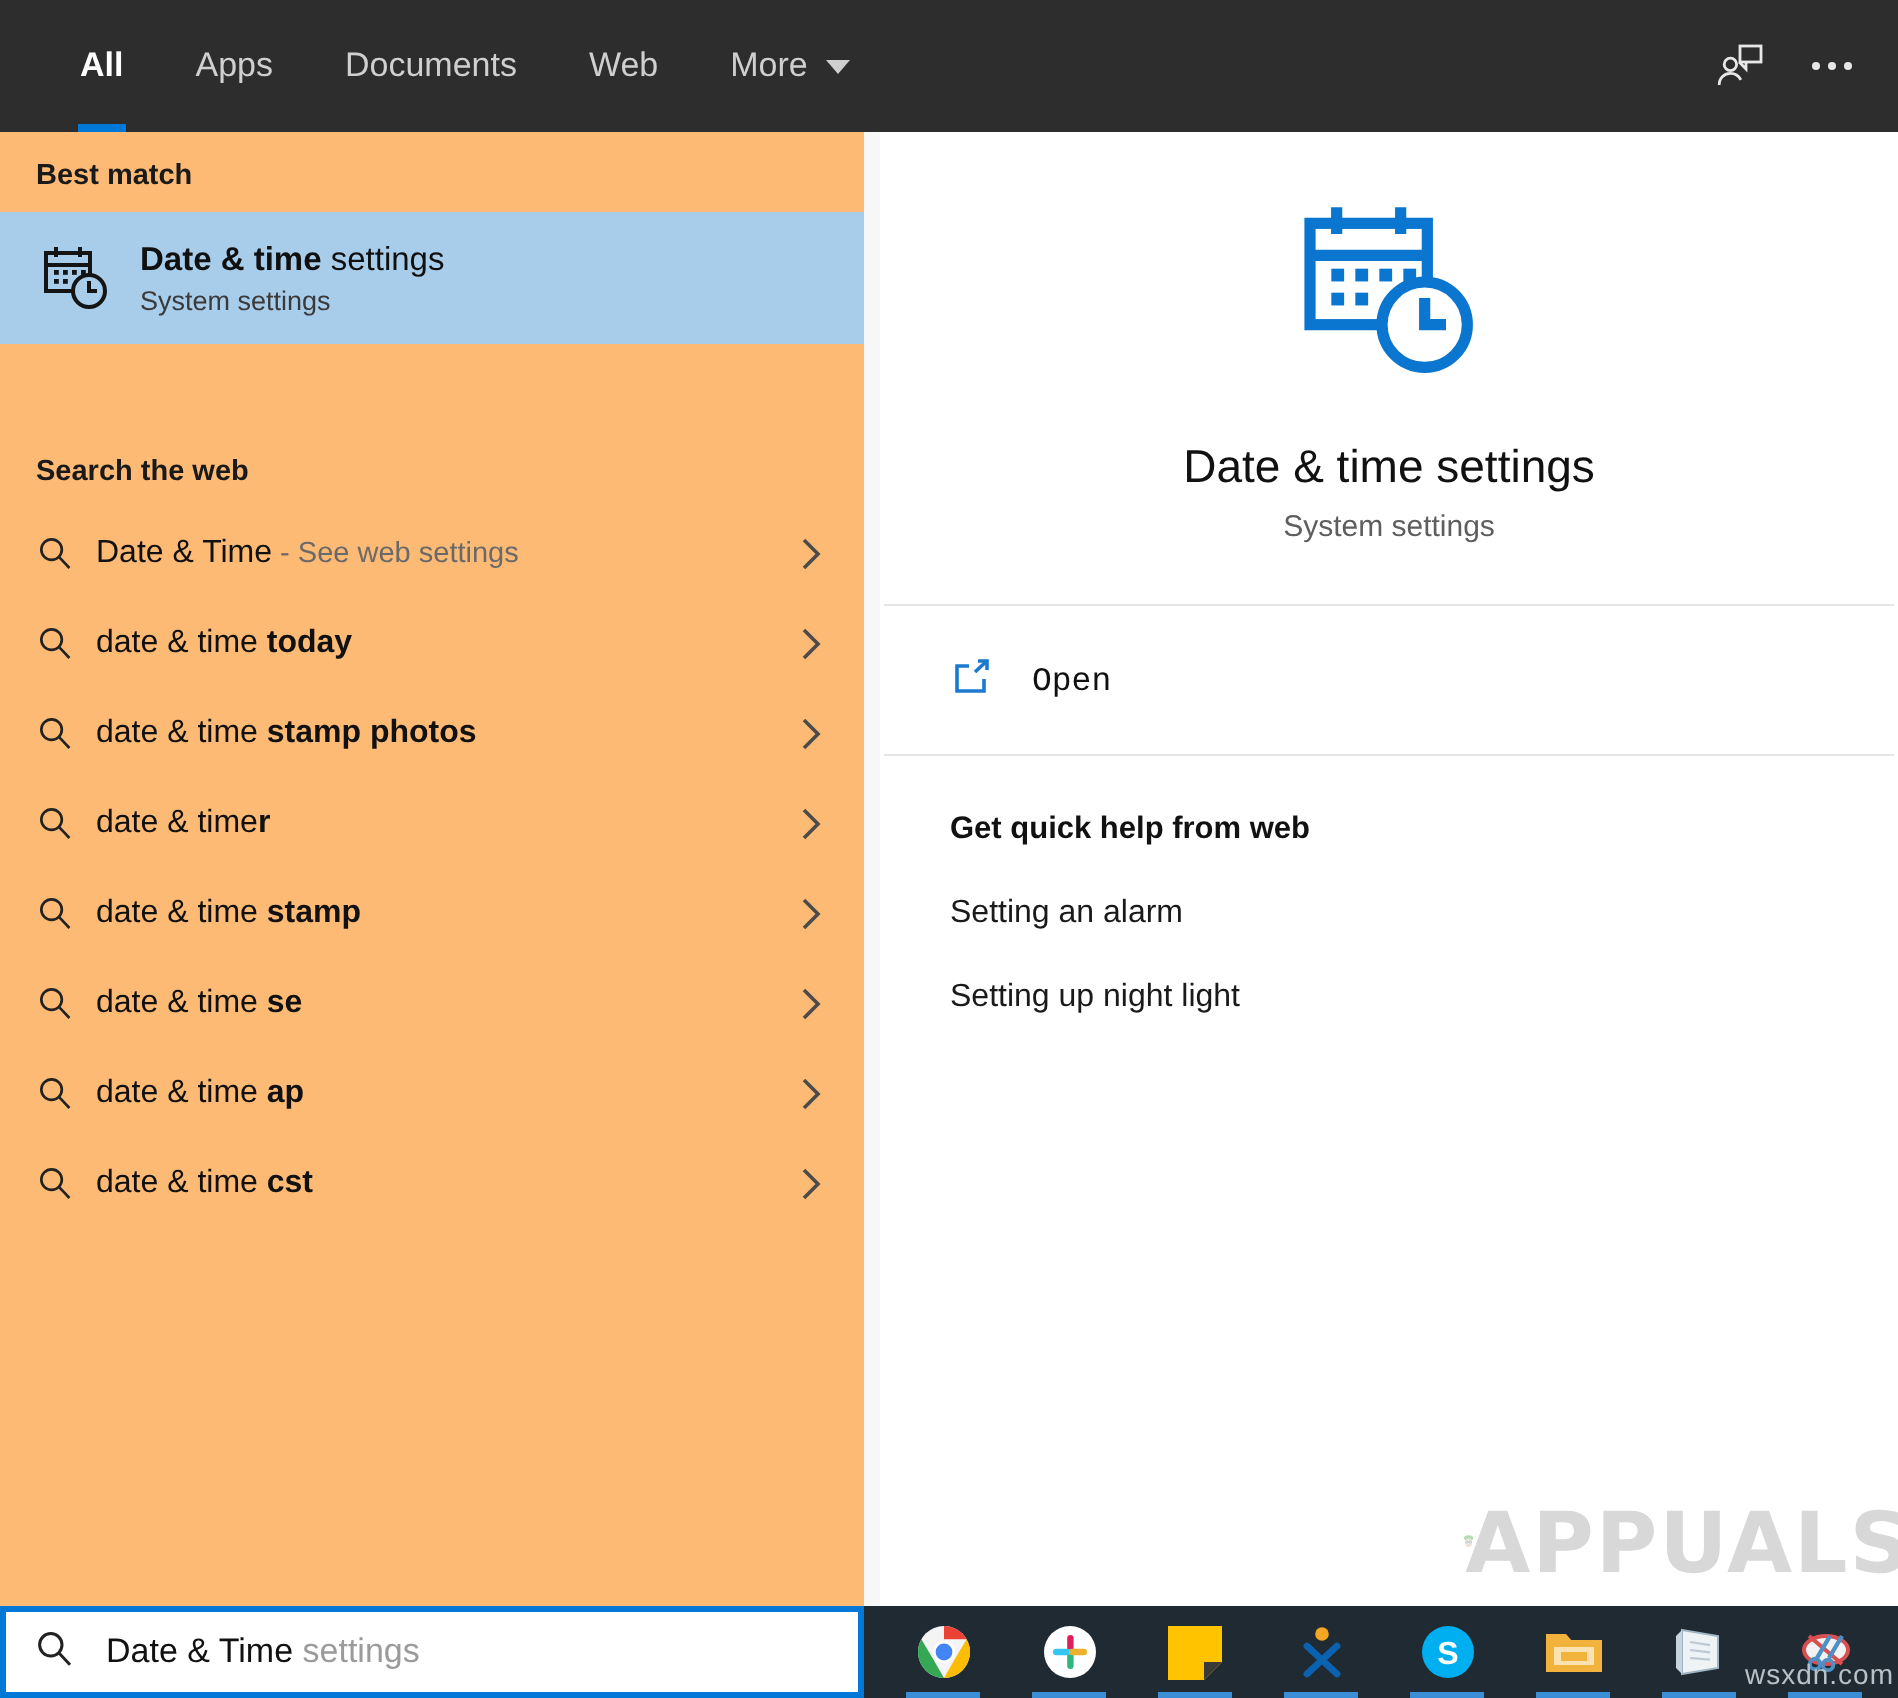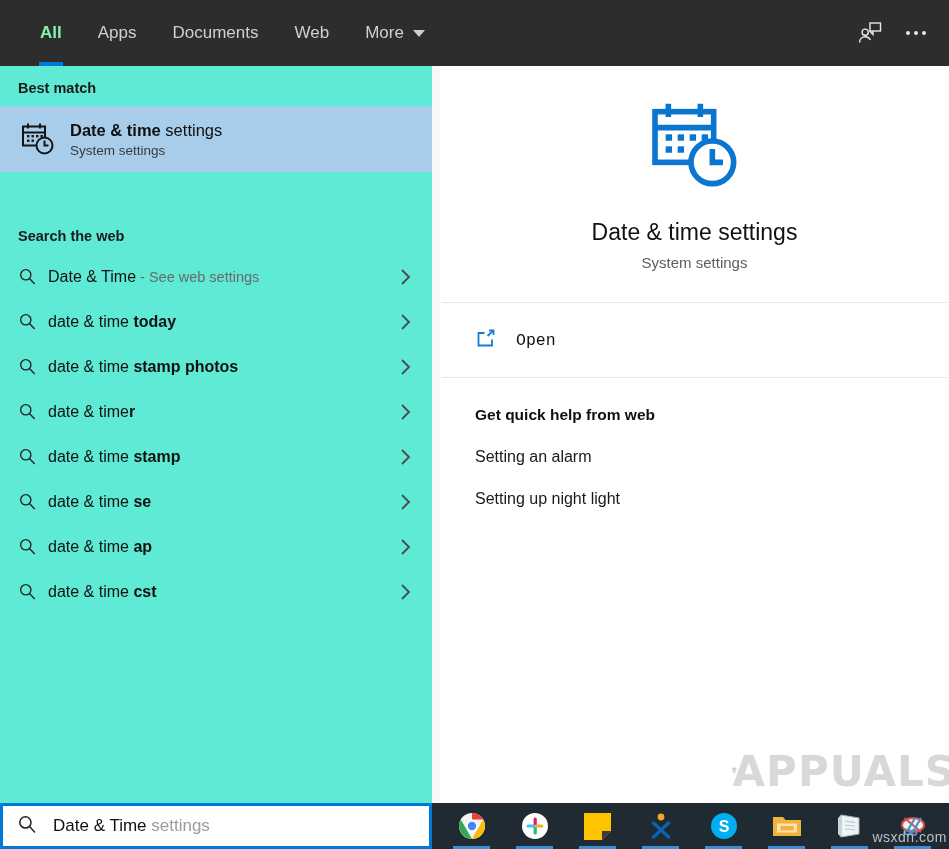--- a/index.html
+++ b/index.html
@@ -15,21 +15,21 @@
   .header {
     position: absolute; left: 0; top: 0; width: 949px; height: 66px;
     background: #2d2d2d;
     display: flex; align-items: center;
   }
   .tabs { display: flex; align-items: center; height: 66px; padding-left: 22px; }
   .tab {
     position: relative; height: 66px; display: flex; align-items: center;
     padding: 0 18px; color: #cfcfcf; font-size: 17px; cursor: default;
   }
-  .tab.active { color: #86efac; font-weight: bold; }
+  .tab.active { color: #ffffff; font-weight: bold; }
   .tab.active::after {
     content: ""; position: absolute; left: 17px; right: 17px; bottom: 0;
     height: 4px; background: #0078d7;
   }
   .tab .caret {
     display: inline-block; margin-left: 9px;
     width: 0; height: 0;
     border-left: 6px solid transparent;
     border-right: 6px solid transparent;
     border-top: 7px solid #cfcfcf;
@@ -41,21 +41,21 @@
   .hdr-icon {
     width: 46px; height: 46px; display: flex; align-items: center; justify-content: center;
     color: #e8e8e8;
   }
   .dots { display: flex; gap: 4px; }
   .dots i { width: 4px; height: 4px; border-radius: 50%; background: #e8e8e8; display: block; }
 
   
   .left-pane {
     position: absolute; left: 0; top: 66px; width: 432px; height: 737px;
-    background: #5eead4;
+    background: #fdba74;
   }
   .section-head {
     font-size: 14.5px; font-weight: bold; color: #1a1a1a;
     padding: 14px 0 10px 18px;
   }
   .section-head.web { padding-top: 16px; margin-top: 40px; }
 
   .best-match {
     display: flex; align-items: center;
     height: 66px; background: #a8cdea; padding-left: 16px;

